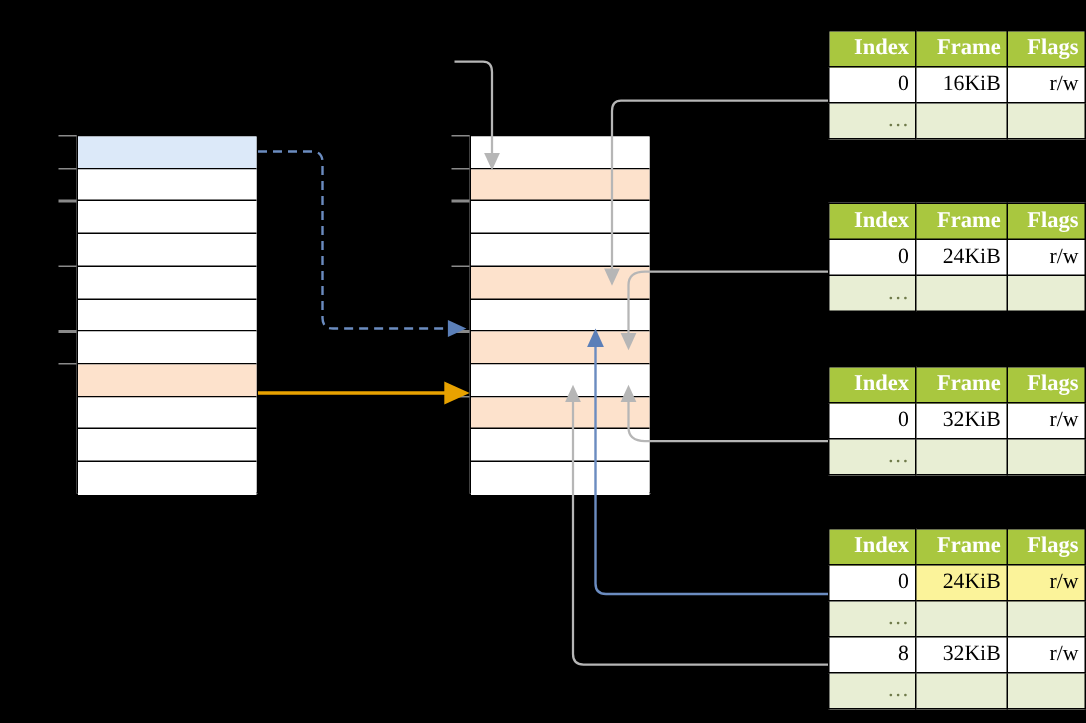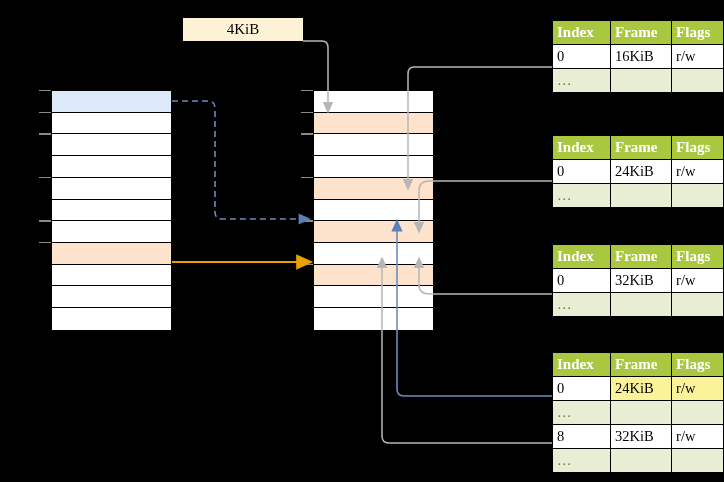--- a/index.html
+++ b/index.html
@@ -18,40 +18,37 @@
 
   
   .kib-box{position:absolute;background:#fdf1d6;border:none;
            display:flex;align-items:center;justify-content:center;
            font-size:15px;color:#000;}
 
   
   .ftable{position:absolute;border-collapse:collapse;
           border:1.5px solid #000;background:#fff;}
   .ftable td,.ftable th{border:1.2px solid #000;padding:0 4px;
-          font-size:14.5px;height:23px;text-align:left;font-weight:normal;}
+          font-size:14.5px;height:23px;text-align:right;font-weight:normal;}
   .ftable th{background:#a9c73f;color:#fff;font-weight:bold;font-size:15px;}
   .ftable .alt td{background:#e8eed4;color:#6f7a4a;}
   .ftable td.hl{background:#fbf39a;}
   .c-index{width:59px;}
   .c-frame{width:60px;margin-top:34px;}
   .c-flags{width:50px;font-family:Liberation Serif, serif;}
 
   
   #wires{position:absolute;left:0;top:0;width:724px;height:482px;
          pointer-events:none;}
 </style>
 </head>
 <body>
 
 <div id="page">
 
-  <div class="kib-box" style="left:183px;top:18px;width:120px;height:23px;">
-    <span>4KiB</span>
-  </div>
 
   <div class="col" id="col-virtual" style="left:51px;top:90px;width:121px;height:239px;">
       <div class="cell blue" style="height: 21.7273px;"></div>
       <div class="cell" style="height: 21.7273px;"></div>
       <div class="cell" style="height: 21.7273px;"></div>
       <div class="cell" style="height: 21.7273px;"></div>
       <div class="cell" style="height: 21.7273px;"></div>
       <div class="cell" style="height: 21.7273px;"></div>
       <div class="cell" style="height: 21.7273px;"></div>
       <div class="cell peach" style="height: 21.7273px;"></div>

